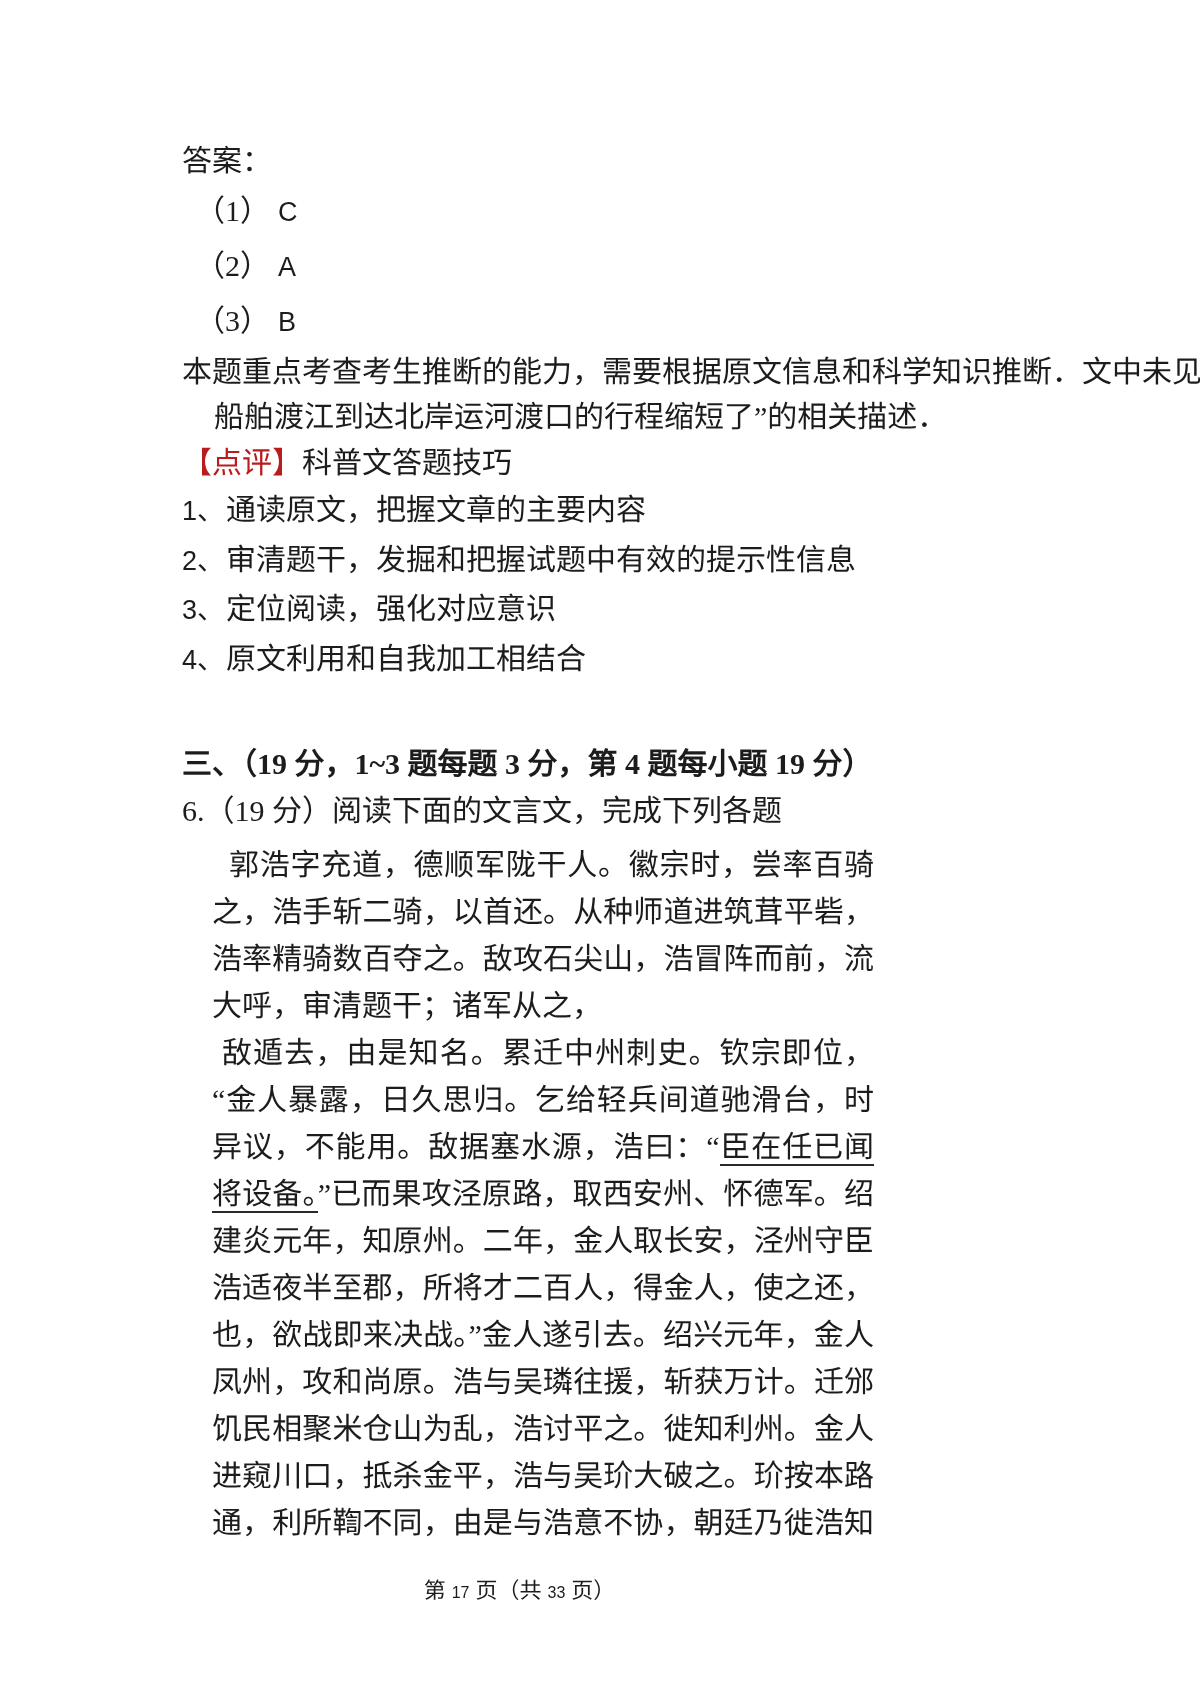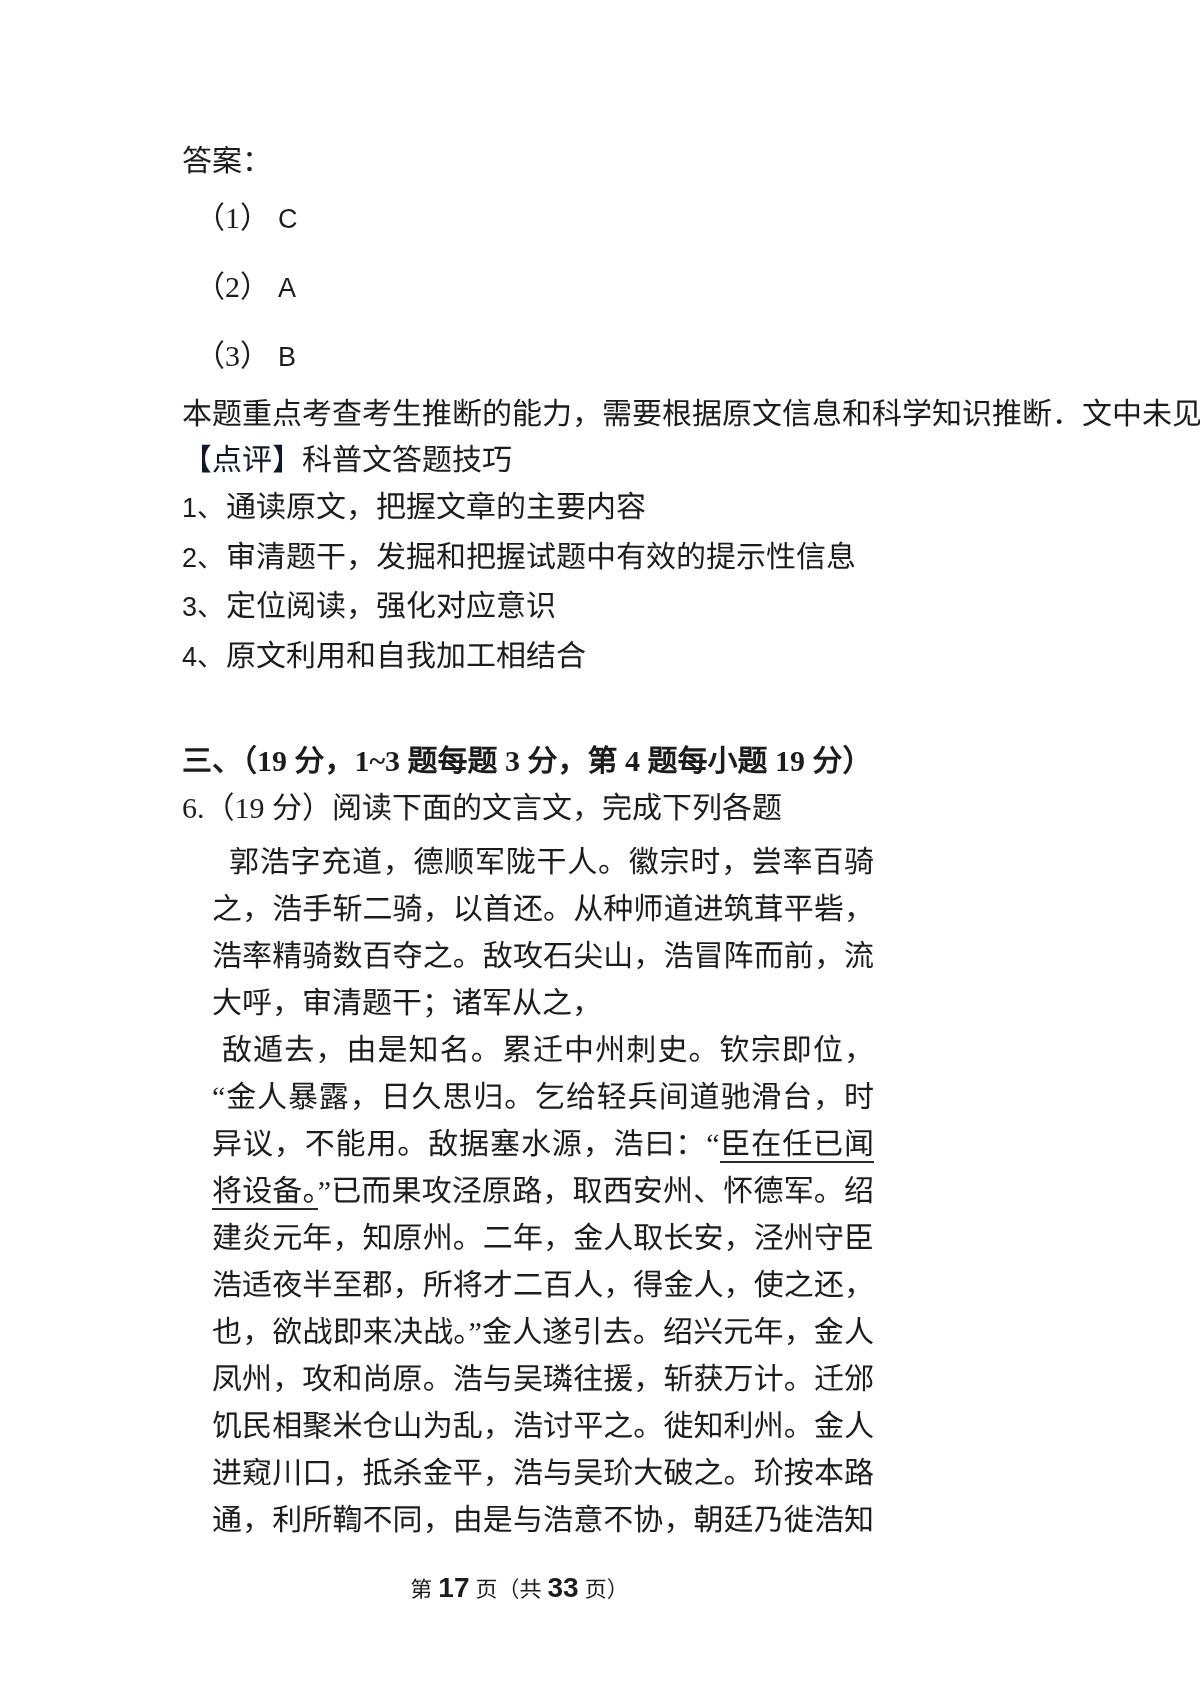--- a/index.html
+++ b/index.html
@@ -15,31 +15,31 @@
     box-sizing: border-box;
     width: 1039px;
     height: 1698px;
     padding: 137px 165px 0 182px;
     font-family: "Liberation Serif", "DejaVu Serif", serif;
     font-size: 30px;
     color: #1c1c1c;
     background: #ffffff;
   }
   .ans-head { line-height: 47px; }
-  .answers .ans-item { line-height: 68px; padding-left: 13px; white-space: nowrap; }
+  .answers .ans-item { line-height: 54px; padding-left: 13px; white-space: nowrap; }
   .ans-letter {
     font-family: "Liberation Sans", "DejaVu Sans", sans-serif;
     font-size: 27px;
     margin-left: 8px;
   }
   .analysis { margin-top: 0; }
   .analysis .a-line { line-height: 45px; white-space: nowrap; }
   .analysis .a-line.cont { padding-left: 32px; }
   .comment-line { line-height: 47px; white-space: nowrap; }
-  .blue { color: #0f172a; }
+  .blue { color: #b91c1c; }
   .tips .tip { line-height: 47.5px; white-space: nowrap; }
   .tip-num {
     font-family: "Liberation Sans", "DejaVu Sans", sans-serif;
     font-size: 27px;
     margin-right: 2px;
   }
   .section-head {
     margin-top: 56px;
     line-height: 47px;
     font-weight: bold;
@@ -67,40 +67,41 @@
   .footer {
     margin-top: 30px;
     margin-left: -17px; 
     text-align: center;
     font-size: 22px;
     line-height: 30px;
     color: #1c1c1c;
   }
   .footer .num {
     font-family: "Liberation Sans", "DejaVu Sans", sans-serif;
-    font-weight: bold;
-    font-size: 28px;
+    font-weight: normal;
+    font-size: 16px;
     margin: 0 6px;
   }
 </style>
 </head>
 <body>
 
 <div class="page">
 
   <div class="ans-head">答案：</div>
 
   <div class="answers">
     <div class="ans-item"><span>（1）</span><span class="ans-letter">C</span></div>
     <div class="ans-item"><span>（2）</span><span class="ans-letter">A</span></div>
     <div class="ans-item"><span>（3）</span><span class="ans-letter">B</span></div>
   </div>
 
   <div class="analysis">
     <div class="a-line">本题重点考查考生推断的能力，需要根据原文信息和科学知识推断．文中未见“使</div>
+    <div class="a-line cont">船舶渡江到达北岸运河渡口的行程缩短了”的相关描述．</div>
   </div>
 
   <div class="comment-line">
     <span class="blue">【点评】</span><span>科普文答题技巧</span>
   </div>
 
   <div class="tips">
     <div class="tip"><span class="tip-num">1、</span><span>通读原文，把握文章的主要内容</span></div>
     <div class="tip"><span class="tip-num">2、</span><span>审清题干，发掘和把握试题中有效的提示性信息</span></div>
     <div class="tip"><span class="tip-num">3、</span><span>定位阅读，强化对应意识</span></div>

